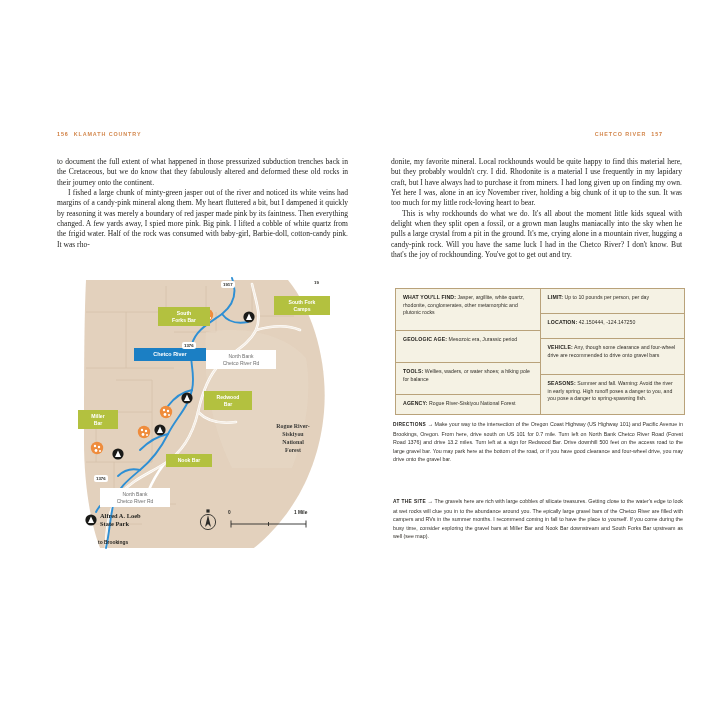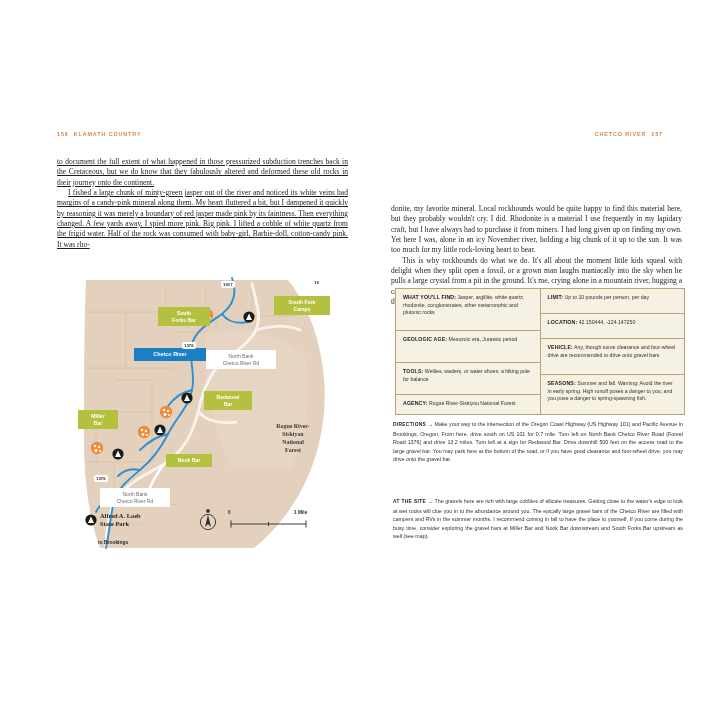--- a/index.html
+++ b/index.html
@@ -18,22 +18,22 @@
   .runhead-left{left:57px;}
   .runhead-right{right:57px;text-align:right;}
   .runhead span{display:inline-block;vertical-align:middle;}
   .runhead .sep{width:5px;}
 
   
   .col{position:absolute;width:291px;font-size:7.55px;line-height:10.35px;
     color:#1d1d1b;text-align:justify;}
   .col p{margin:0;text-indent:11px;}
   .col p.noindent{text-indent:0;}
-  .col-left{left:57px;top:157px;text-decoration:underline;}
-  .col-right{left:391px;top:157px;margin-top:47px;}
+  .col-left{left:57px;top:157px;}
+  .col-right{left:391px;top:157px;}
 
   
   .infotable{position:absolute;left:395px;top:288px;width:288px;
     border:.7px solid #b9a27a;background:#f5f2e4;
     display:flex;font-family:"Liberation Sans",sans-serif;}
   .tcol{flex:1;display:flex;flex-direction:column;}
   .tcol.left-col{border-right:.7px solid #b9a27a;}
   .tcell{padding:5px 7px 6px 7px;border-bottom:.7px solid #b9a27a;
     font-size:5.2px;line-height:7.6px;color:#33302a;}
   .tcell:last-child{border-bottom:none;}

